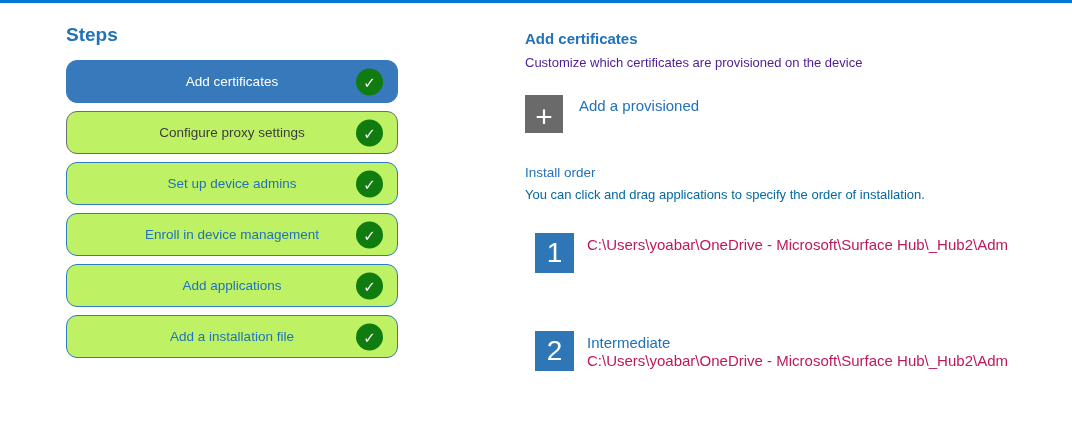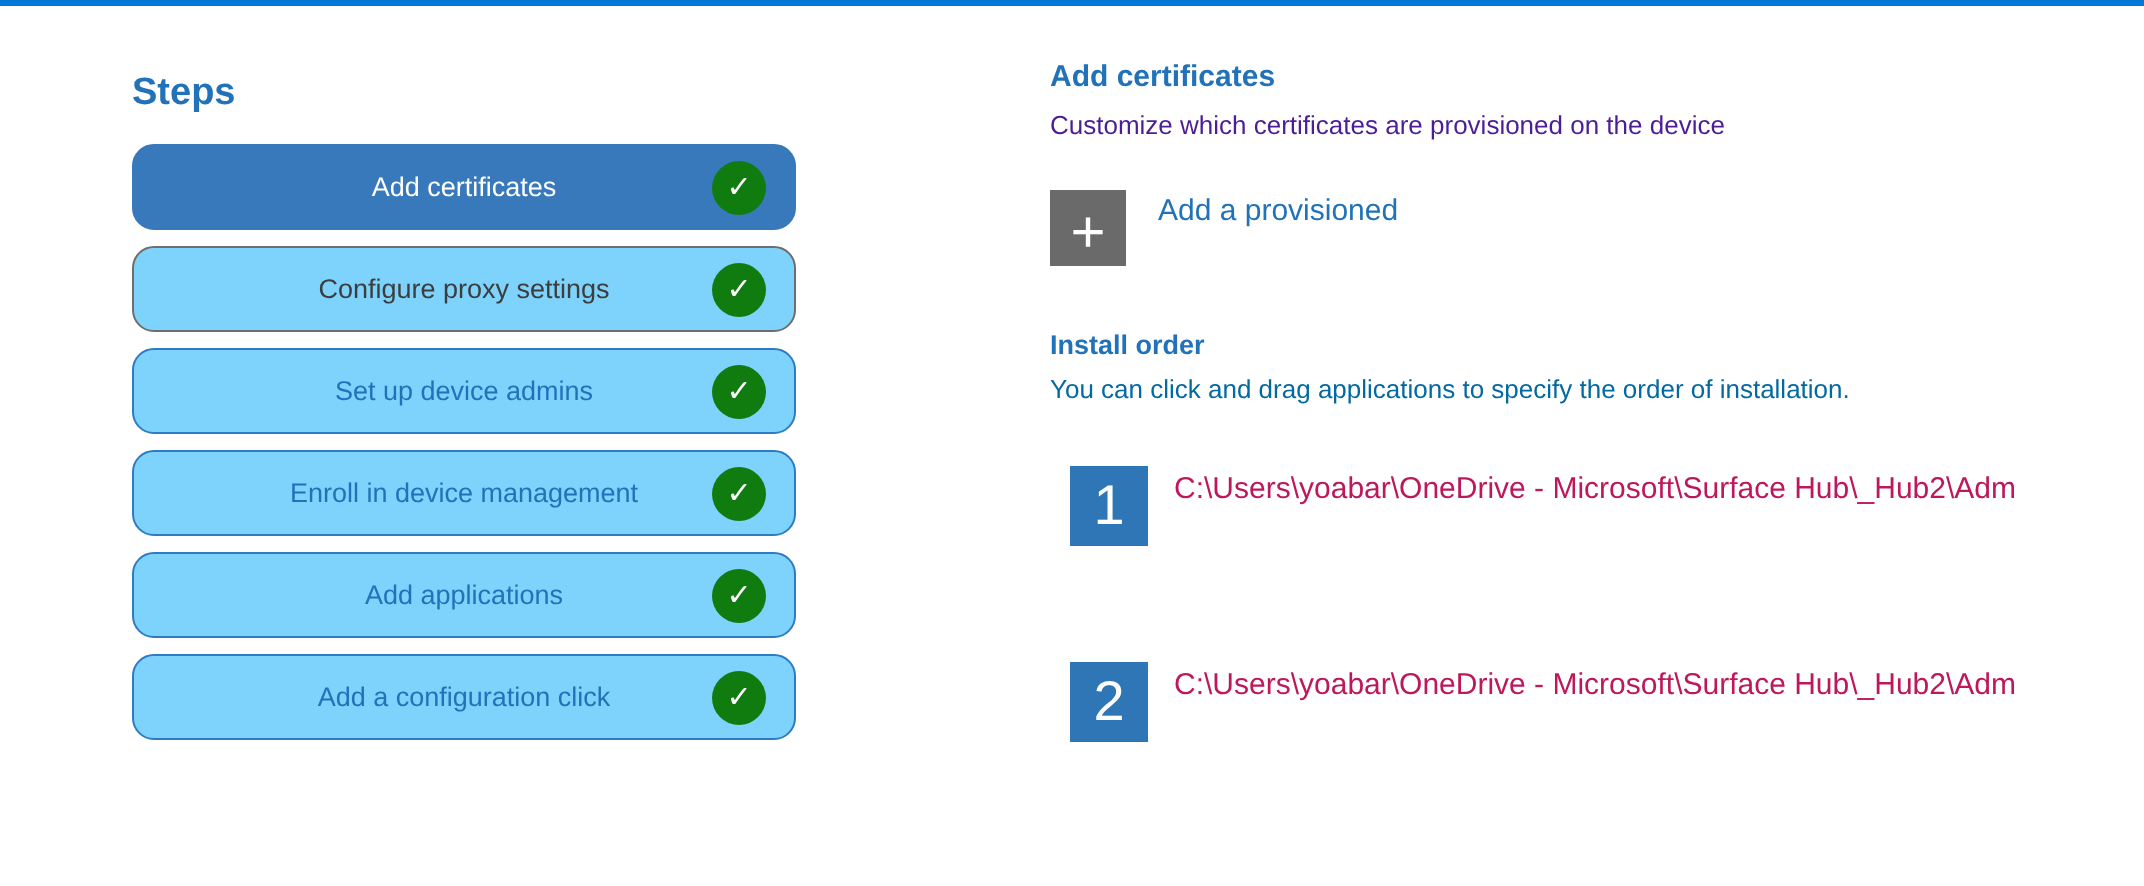--- a/index.html
+++ b/index.html
@@ -13,33 +13,33 @@
   }
 
   .accent-bar {
     position: absolute; top: 0; left: 0;
     width: 1072px; height: 3px;
     background: #0078D7;
   }
 
   
   .sidebar {
-    position: absolute; left: 66px; top: 36px; width: 332px;
+    position: absolute; left: 66px; top: 24px; width: 332px;
   }
   .sidebar-title {
     color: #2272B9; font-size: 19px; font-weight: bold;
     margin: 0 0 14px 0;
   }
   .step {
     position: relative;
     height: 43px;
     margin-bottom: 8px;
     border: 1px solid #2E7BC4;
     border-radius: 11px;
-    background: #7dd3fc;
+    background: #bef264;
     color: #2272B9;
     font-size: 13.5px;
     display: flex; align-items: center; justify-content: center;
     cursor: pointer;
   }
   .step.selected {
     background: #3879BB;
     border-color: #3879BB;
     color: #ffffff;
   }
@@ -82,21 +82,21 @@
     display: flex; align-items: center; justify-content: center;
     padding-top: 6px;
     line-height: 0;
   }
   .add-label {
     color: #2272B9; font-size: 15px;
     margin-left: 16px; margin-top: 2px;
   }
 
   .install-title {
-    color: #2272B9; font-size: 13.5px; font-weight: bold;
+    color: #2272B9; font-size: 13.5px; font-weight: normal;
     margin-top: 32px;
   }
   .install-desc {
     color: #0369a1; font-size: 13px; margin-top: 7px;
   }
 
   .order-item {
     display: flex; align-items: flex-start;
     margin-left: 10px;
     cursor: grab;
@@ -142,21 +142,21 @@
     <span>Enroll in device management</span>
     <span class="check-badge">✓</span>
   </div>
 
   <div class="step">
     <span>Add applications</span>
     <span class="check-badge">✓</span>
   </div>
 
   <div class="step">
-    <span>Add a configuration click</span>
+    <span>Add a installation file</span>
     <span class="check-badge">✓</span>
   </div>
 
 </div>
 
 <div class="main">
   <h2 class="main-title">Add certificates</h2>
   <div class="main-subtitle">Customize which certificates are provisioned on the device</div>
 
   <div class="add-row">
@@ -170,16 +170,17 @@
   <div class="order-item first">
     <div class="num-square">1</div>
     <div class="item-text">
       <div class="item-path">C:\Users\yoabar\OneDrive - Microsoft\Surface Hub\_Hub2\Adm</div>
     </div>
   </div>
 
   <div class="order-item second">
     <div class="num-square">2</div>
     <div class="item-text">
+      <div class="item-name">Intermediate</div>
       <div class="item-path">C:\Users\yoabar\OneDrive - Microsoft\Surface Hub\_Hub2\Adm</div>
     </div>
   </div>
 </div>
 
 </body></html>

